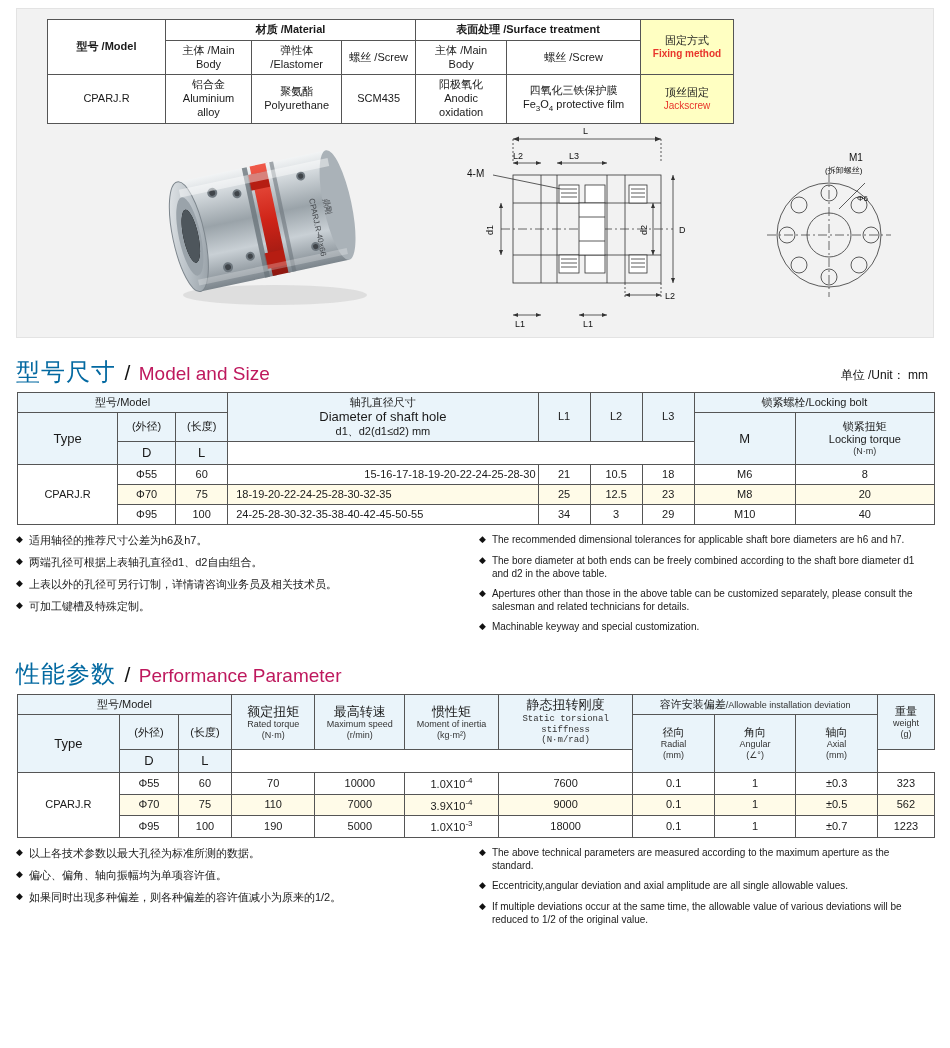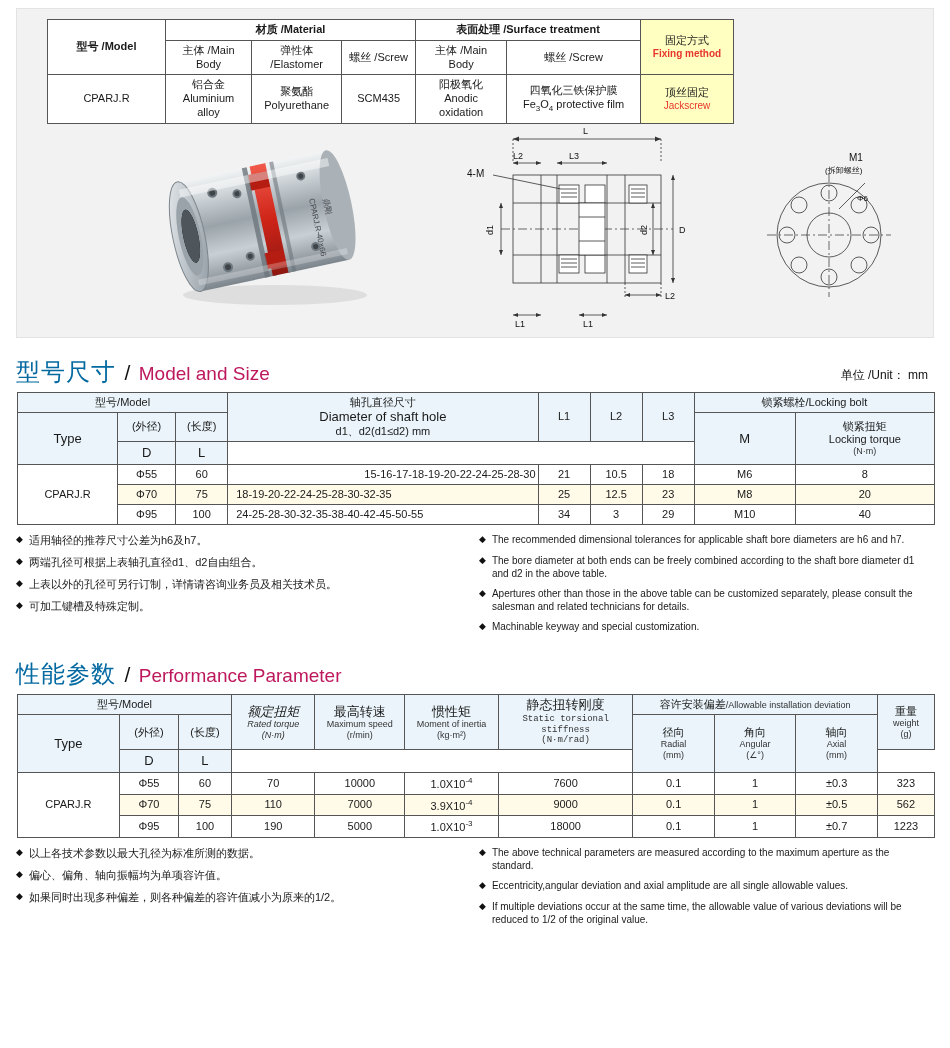--- a/index.html
+++ b/index.html
@@ -437,21 +437,21 @@
   <div class="sec-title">
     <span class="cn-t">性能参数</span>
     <span class="slash">/</span>
     <span class="en-t">Performance Parameter</span>
   </div>
 
   <table class="data">
     <tbody>
         <tr>
       <td class="hdr" colspan="3" style="width:210px;">型号/Model</td>
-      <td class="hdr" rowspan="2" style="width:82px;font-style:italic;">
+      <td class="hdr" rowspan="2" style="width:82px;">
         <div class="big">额定扭矩</div>
         <div class="tiny">Rated torque</div>
         <div class="tiny">(N·m)</div>
       </td>
       <td class="hdr" rowspan="2" style="width:88px;">
         <div class="big">最高转速</div>
         <div class="tiny">Maximum speed</div>
         <div class="tiny">(r/min)</div>
       </td>
       <td class="hdr" rowspan="2" style="width:92px;">

